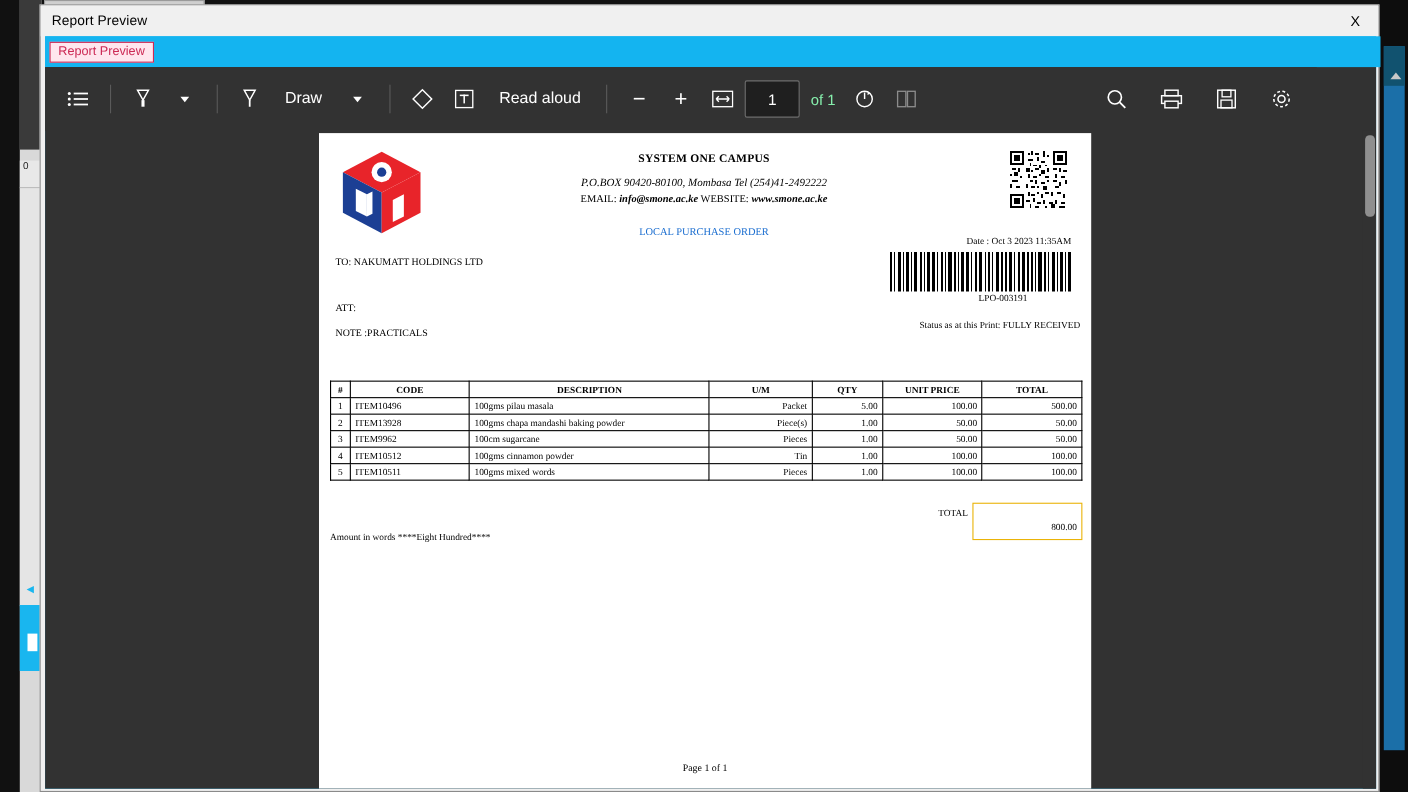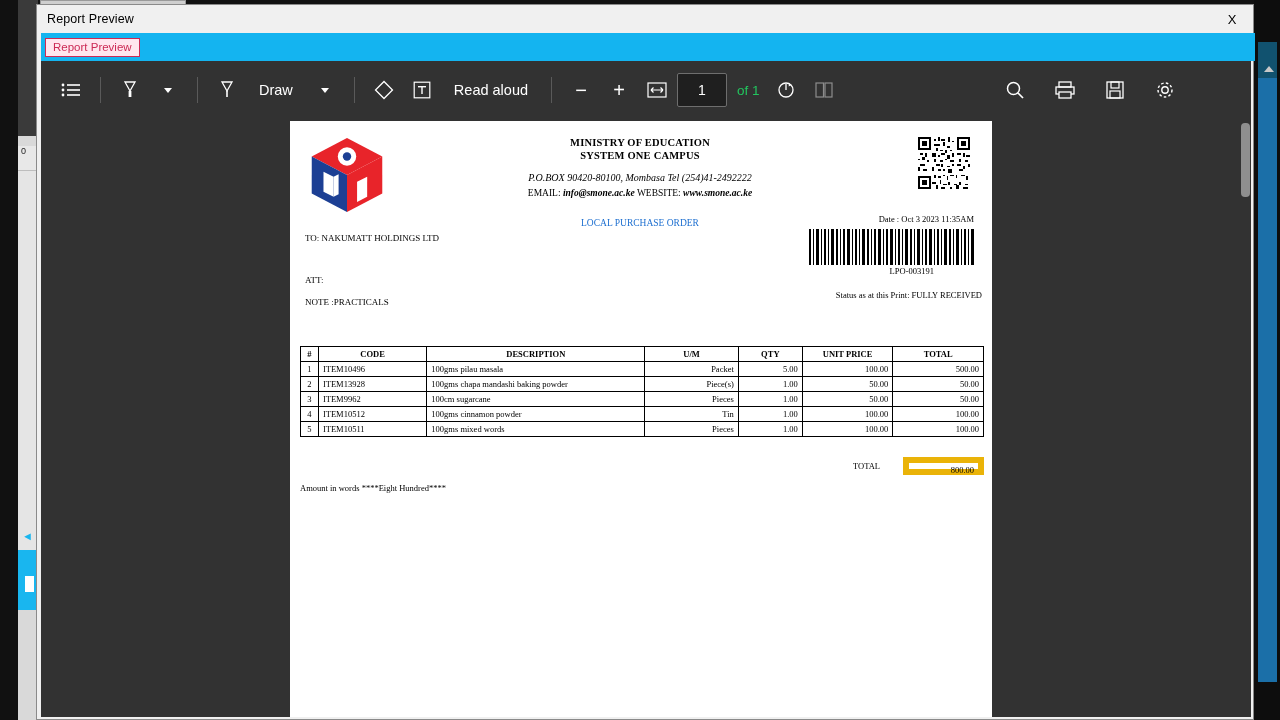--- a/index.html
+++ b/index.html
@@ -142,21 +142,21 @@
     background: #1f1f1f;
     border: 1px solid #6e6e6e;
     color: #fff;
     text-align: center;
     font-size: 14px;
     font-family: "Liberation Sans", sans-serif;
     border-radius: 2px;
   }
   .page-of {
     font-size: 13.5px;
-    color: #22c55e;
+    color: #86efac;
     padding: 0 6px 0 8px;
   }
   .plus-minus { font-size: 20px; line-height: 1; }
 
   
   .vscroll {
     position: absolute;
     right: 0; top: 58px;
     width: 12px;
     height: 598px;
@@ -266,25 +266,25 @@
     font-size: 8.5px;
   }
   .total-label {
     position: absolute;
     right: 104px; top: 0;
     font-weight: normal;
   }
   .total-box {
     position: absolute;
     right: 0; top: -4px;
-    width: 81px; height: 18px;
-    border: 6px solid #eab308;
+    width: 100px; height: 18px;
+    border: 1px solid #eab308;
     box-sizing: border-box;
     text-align: right;
-    padding: 2px 4px;
+    padding: 16px 4px;
     font-size: 8.5px;
   }
   .words {
     position: absolute;
     left: 10px; top: 362px;
     font-size: 8.5px;
   }
   .page-foot {
     position: absolute;
     left: 0; bottom: 14px;
@@ -525,21 +525,20 @@
               <polygon points="8,28 50,50 50,94 8,72" fill="#1c3f94"></polygon>
               <polygon points="92,28 92,72 50,94 50,50" fill="#e8242a"></polygon>
               <circle cx="50" cy="28" r="11" fill="#ffffff"></circle>
               <circle cx="50" cy="28" r="5" fill="#1c3f94"></circle>
               <polygon points="22,46 34,52 34,76 22,70" fill="#ffffff"></polygon>
               <polygon points="34,52 40,49 40,73 34,76" fill="#ffffff"></polygon>
               <polygon points="62,58 74,52 74,76 62,82" fill="#ffffff"></polygon>
             </svg>
 
             <div class="hdr-center">
-              <div class="hdr-l1">MINISTRY OF EDUCATION</div>
               <div class="hdr-l2">SYSTEM ONE CAMPUS</div>
               <div class="hdr-l3">P.O.BOX 90420-80100, Mombasa Tel  (254)41-2492222</div>
               <div class="hdr-l4">
                 <span>EMAIL:</span>
                 <i>info@smone.ac.ke</i>
                 <span>WEBSITE:</span>
                 <i>www.smone.ac.ke</i>
               </div>
               <div class="hdr-lpo">LOCAL PURCHASE ORDER</div>
             </div>
@@ -748,19 +747,20 @@
                 </tr>
               </tbody>
             </table>
 
             <div class="total-row">
               <div class="total-label">TOTAL</div>
               <div class="total-box">800.00</div>
             </div>
 
             <div class="words">Amount in words ****Eight Hundred****</div>
+            <div class="page-foot">Page 1 of 1</div>
           </div>
         </div>
 
       </div>
     </div>
   </div>
 </div>
 
 </body></html>

